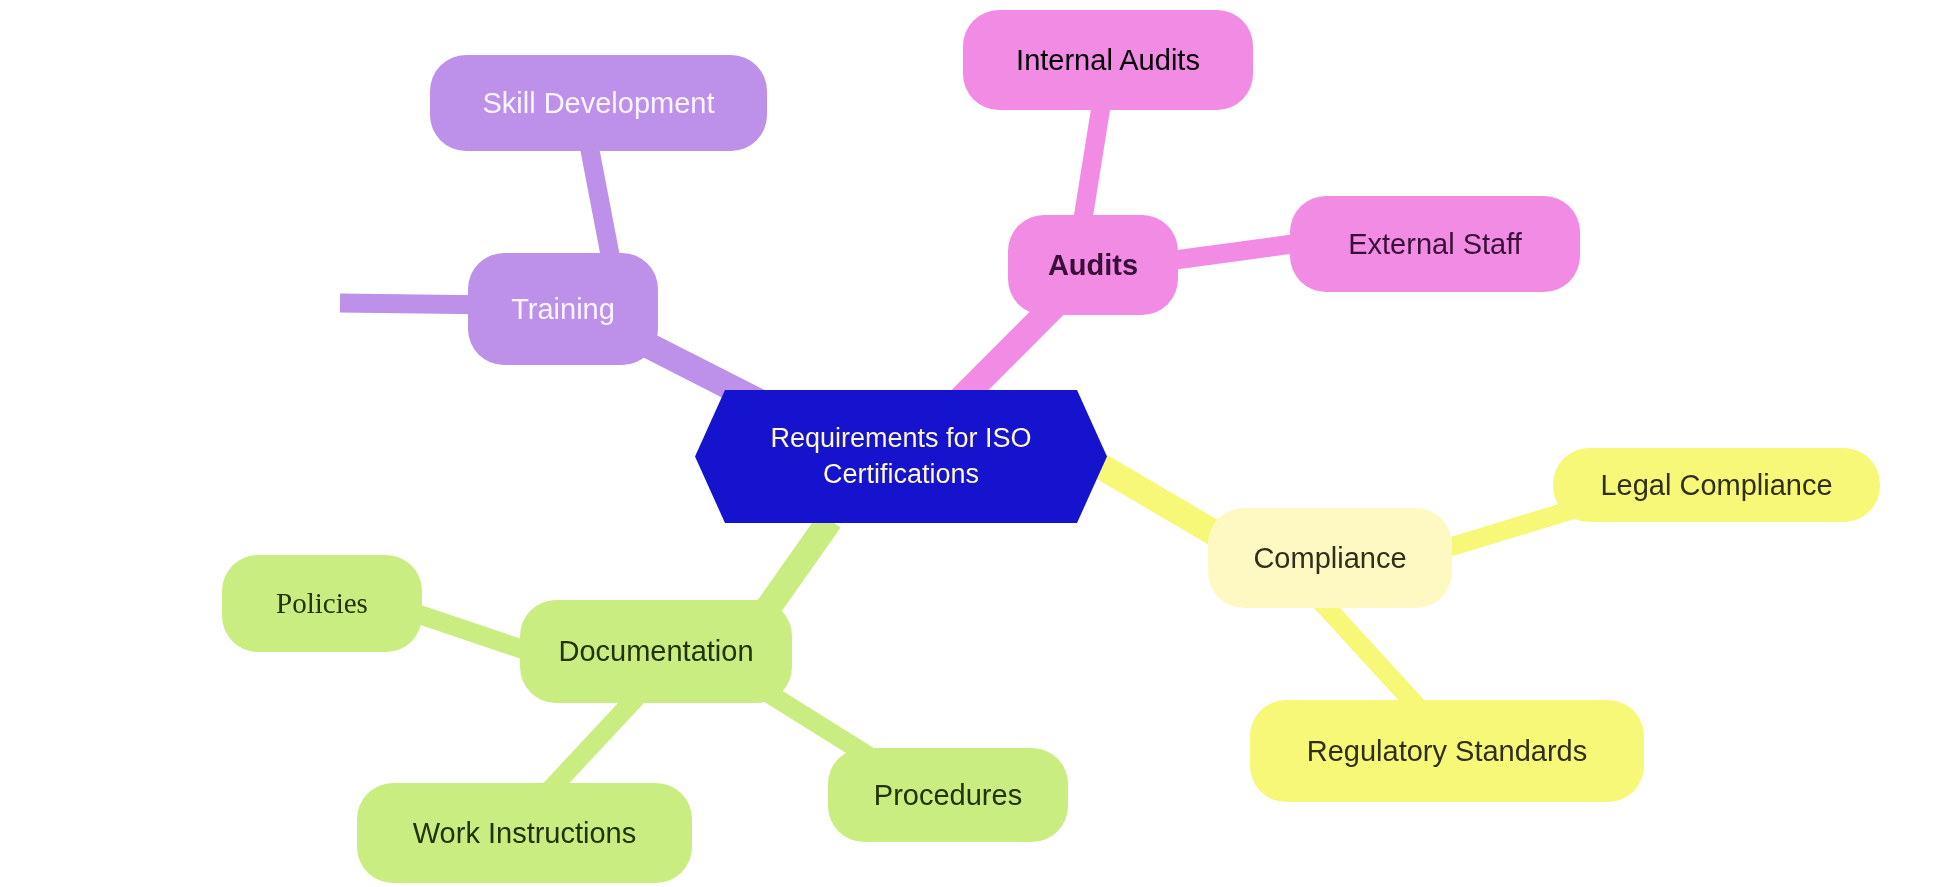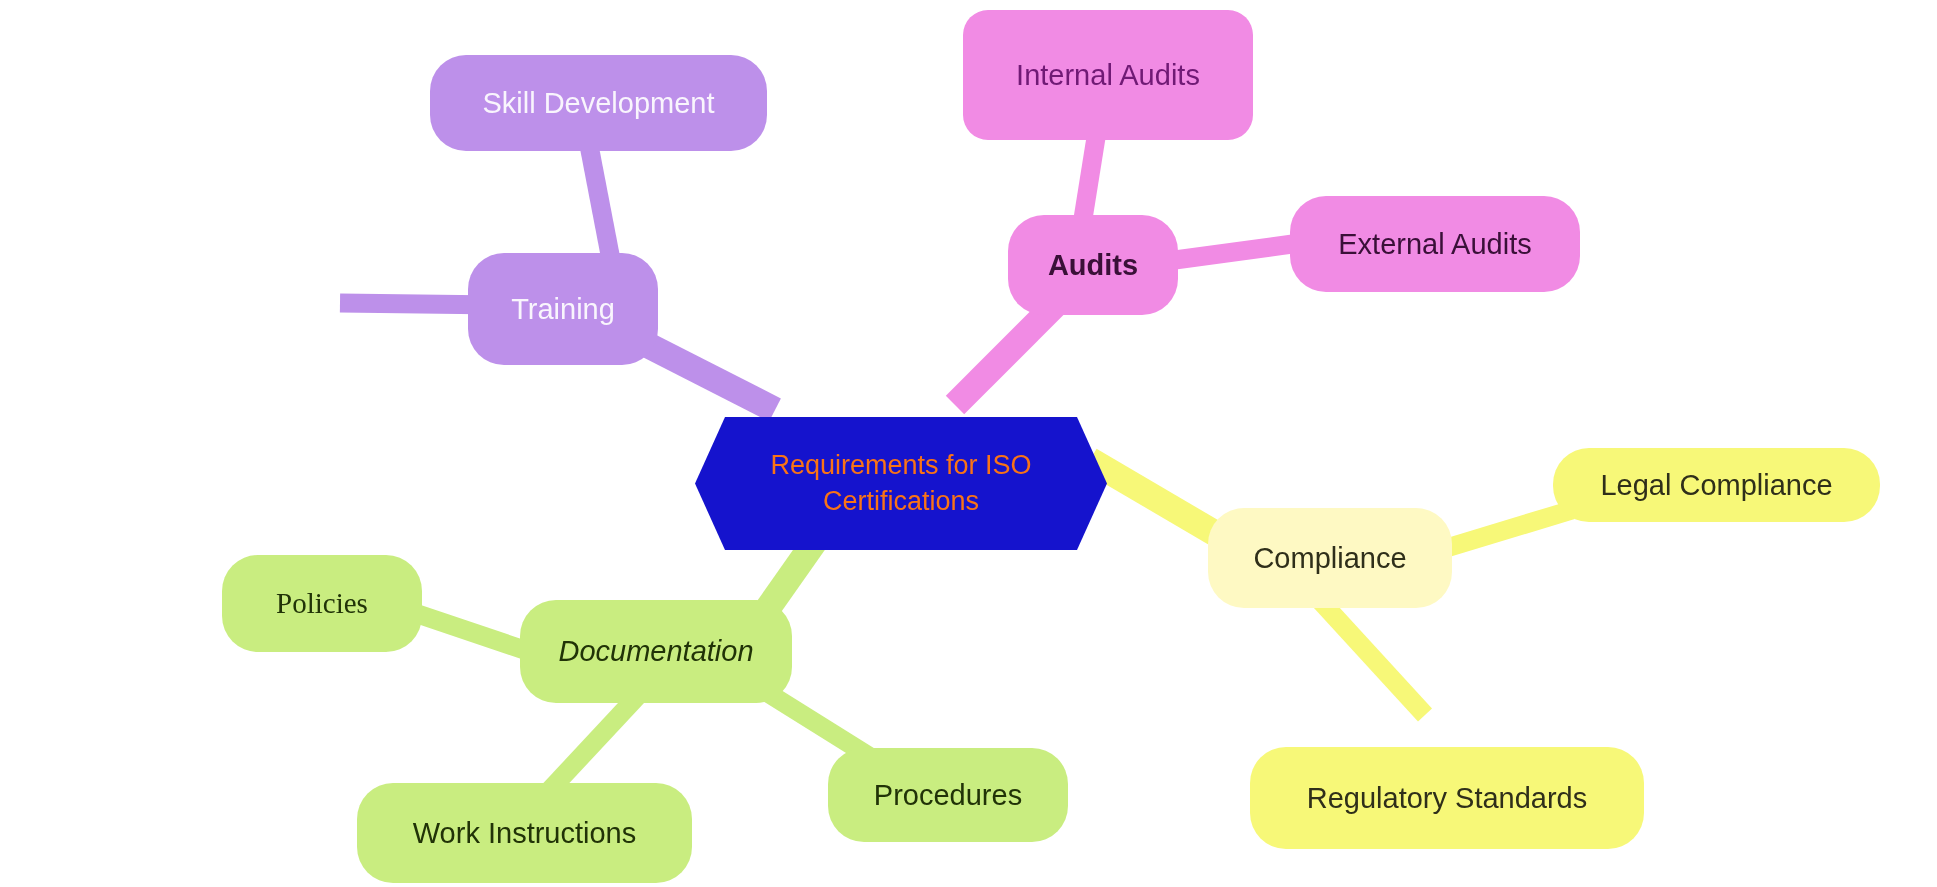--- a/index.html
+++ b/index.html
@@ -56,27 +56,27 @@
       <line x1="1160" y1="262" x2="1300" y2="243" stroke="#f18be4" stroke-width="19"></line>
       <line x1="1090" y1="460" x2="1240" y2="548" stroke="#f7f878" stroke-width="26"></line>
       <line x1="1440" y1="550" x2="1572" y2="510" stroke="#f7f878" stroke-width="19"></line>
       <line x1="1315" y1="595" x2="1425" y2="715" stroke="#f7f878" stroke-width="19"></line>
       <line x1="830" y1="520" x2="742" y2="645" stroke="#c9ed80" stroke-width="26"></line>
       <line x1="400" y1="608" x2="560" y2="662" stroke="#c9ed80" stroke-width="19"></line>
       <line x1="645" y1="688" x2="548" y2="792" stroke="#c9ed80" stroke-width="19"></line>
       <line x1="760" y1="688" x2="888" y2="768" stroke="#c9ed80" stroke-width="19"></line>
     </svg>
 
-<div class="node hexagon" style="left: 695px; top: 390px; width: 412px; height: 133px; background: rgb(21, 19, 205); color: #f97316; margin-top: 27px;">Requirements for ISO
+<div class="node hexagon" style="left: 695px; top: 390px; width: 412px; height: 133px; background: rgb(21, 19, 205); color: #fef9c3;">Requirements for ISO
 Certifications</div>
     <div class="node" style="left: 430px; top: 55px; width: 337px; height: 96px; background: rgb(189, 144, 234); color: rgb(249, 245, 253);">Skill Development</div>
     <div class="node" style="left: 468px; top: 253px; width: 190px; height: 112px; background: rgb(189, 144, 234); color: rgb(249, 245, 253);">Training</div>
     <div class="node" style="left: 1008px; top: 215px; width: 170px; height: 100px; background: rgb(241, 139, 228); color: rgb(58, 16, 56); font-weight: bold;">Audits</div>
-    <div class="node" style="left: 963px; top: 10px; width: 290px; height: 130px; background: rgb(241, 139, 228); color: #701a75; border-radius: 25px;">Internal Audits</div>
-    <div class="node" style="left: 1290px; top: 196px; width: 290px; height: 96px; background: rgb(241, 139, 228); color: rgb(58, 16, 56);">External Audits</div>
+    <div class="node" style="left: 963px; top: 10px; width: 290px; height: 100px; background: rgb(241, 139, 228); color: #000000;">Internal Audits</div>
+    <div class="node" style="left: 1290px; top: 196px; width: 290px; height: 96px; background: rgb(241, 139, 228); color: rgb(58, 16, 56);">External Staff</div>
     <div class="node" style="left: 1208px; top: 508px; width: 244px; height: 100px; background: #fef9c3; color: rgb(47, 47, 26);">Compliance</div>
     <div class="node" style="left: 1553px; top: 448px; width: 327px; height: 74px; background: rgb(247, 248, 120); color: rgb(47, 47, 26);">Legal Compliance</div>
-    <div class="node" style="left: 1250px; top: 700px; width: 394px; height: 102px; background: rgb(247, 248, 120); color: rgb(47, 47, 26); margin-top: 47px;">Regulatory Standards</div>
-    <div class="node" style="left: 520px; top: 600px; width: 272px; height: 103px; background: rgb(201, 237, 128); color: rgb(33, 51, 7); font-style: italic;">Documentation</div>
+    <div class="node" style="left: 1250px; top: 700px; width: 394px; height: 102px; background: rgb(247, 248, 120); color: rgb(47, 47, 26);">Regulatory Standards</div>
+    <div class="node" style="left: 520px; top: 600px; width: 272px; height: 103px; background: rgb(201, 237, 128); color: rgb(33, 51, 7);">Documentation</div>
     <div class="node" style="left: 222px; top: 555px; width: 200px; height: 97px; background: rgb(201, 237, 128); color: rgb(33, 51, 7); font-family: Liberation Serif, serif;">Policies</div>
     <div class="node" style="left: 345px; top: 783px; width: 335px; height: 100px; background: rgb(201, 237, 128); color: rgb(33, 51, 7); margin-left: 12px;">Work Instructions</div>
     <div class="node" style="left: 828px; top: 748px; width: 240px; height: 94px; background: rgb(201, 237, 128); color: rgb(33, 51, 7);">Procedures</div>
   </div>
 
 </body></html>

